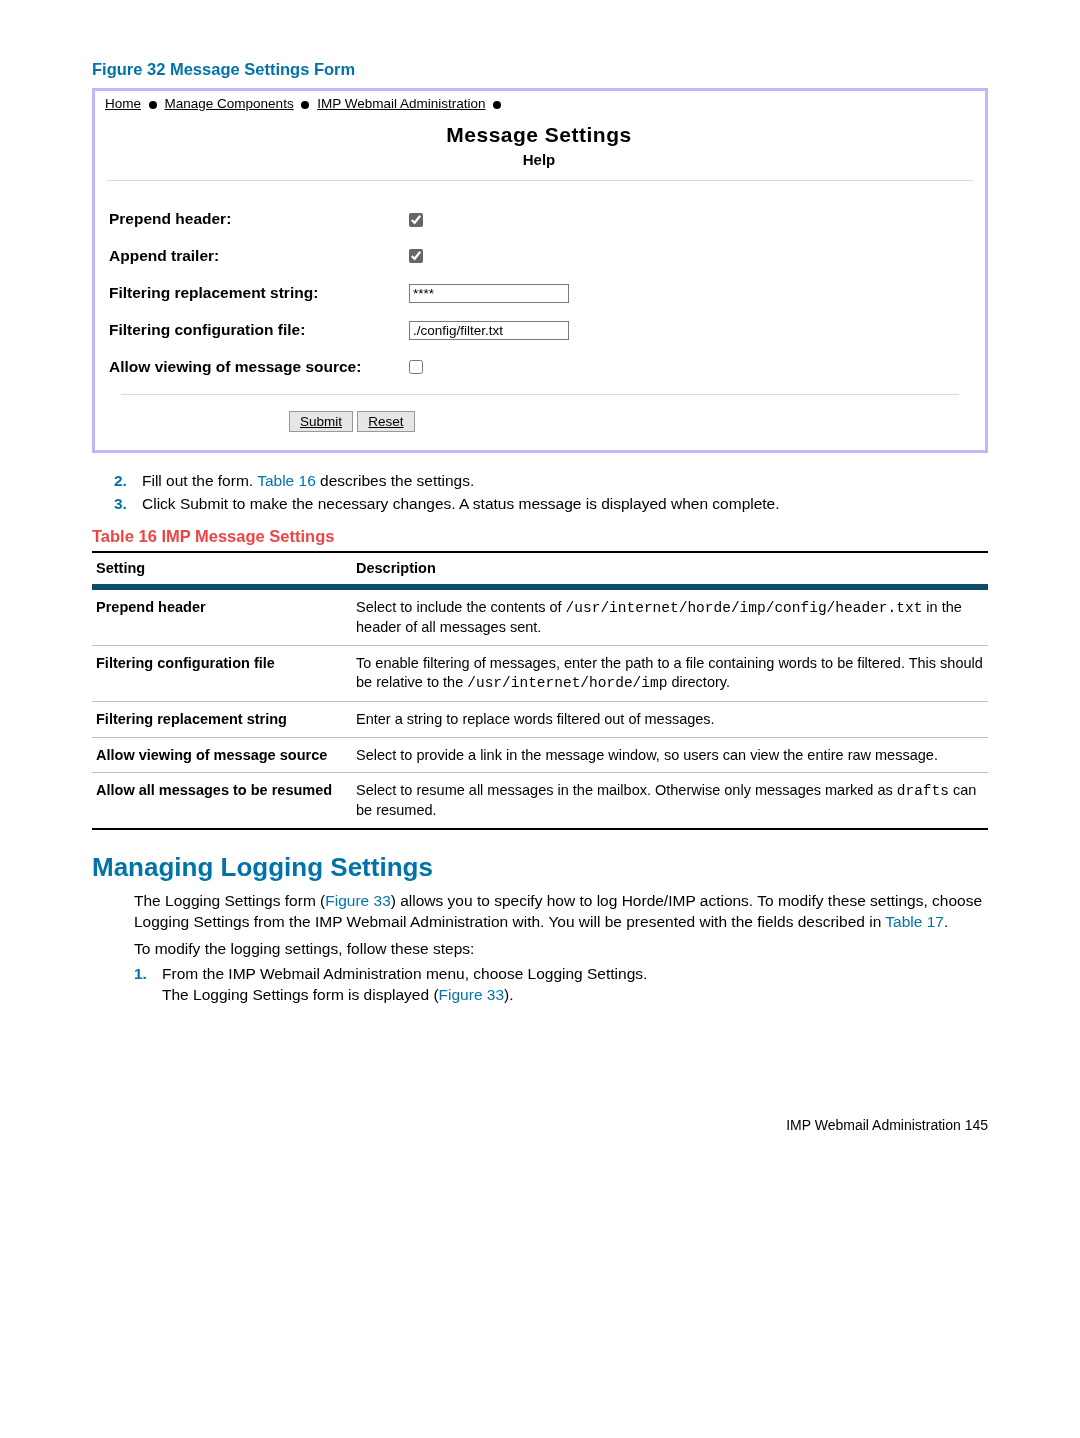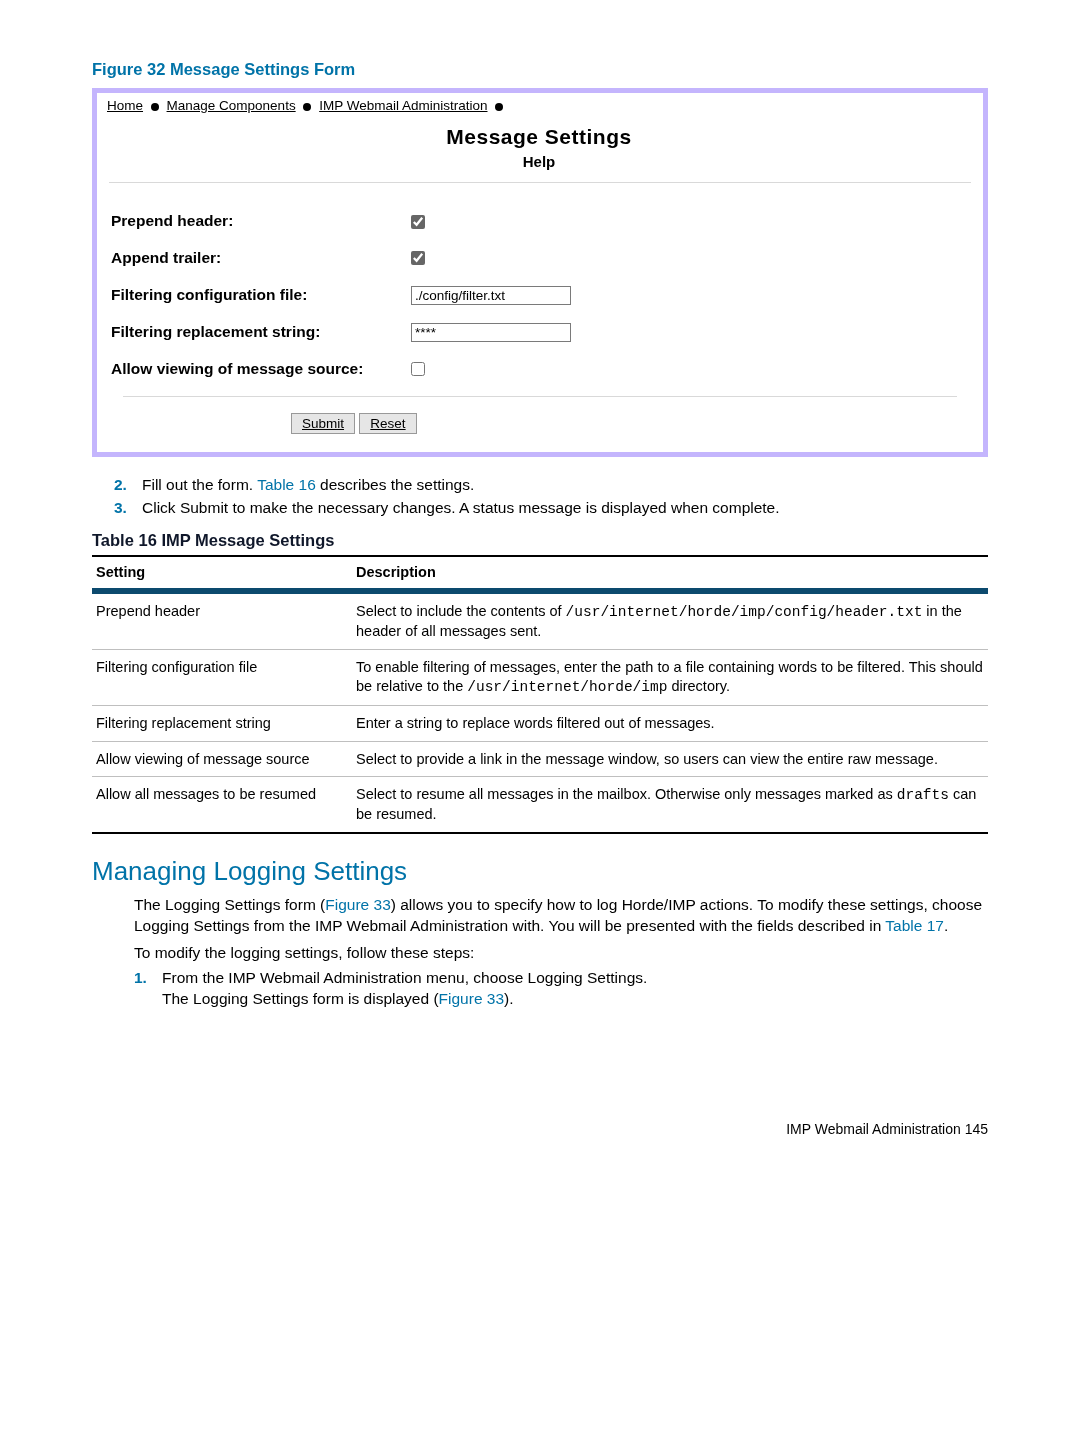--- a/index.html
+++ b/index.html
@@ -13,21 +13,21 @@
     font-size: 15.5px;
     line-height: 1.35;
   }
   .figure-title {
     color: #0073a8;
     font-weight: bold;
     font-size: 16.5px;
     margin-bottom: 8px;
   }
   .form-frame {
-    border: 5px solid #c4b5fd;
+    border: 3px solid #c4b5fd;
     padding: 0;
     background: #fff;
     margin-bottom: 18px;
   }
   .breadcrumb {
     padding: 4px 10px 2px 10px;
     font-size: 13.5px;
     color: #000;
   }
   .breadcrumb a { color: #000; text-decoration: underline; }
@@ -91,21 +91,21 @@
     margin: 4px 0 10px 0;
   }
   ol.steps li {
     display: flex;
     gap: 10px;
     margin-bottom: 2px;
   }
   ol.steps li .num { color: #0073a8; font-weight: bold; min-width: 18px; }
   .inline-link { color: #0073a8; }
   .table-title {
-    color: #0f172a;
+    color: #ef4444;
     font-weight: bold;
     font-size: 16.5px;
     margin: 6px 0 4px 0;
   }
   table.settings {
     width: 100%;
     border-collapse: collapse;
     font-size: 14.5px;
   }
   table.settings th {
@@ -115,25 +115,25 @@
     border-bottom: 6px solid #0c4a6e;
     padding: 6px 4px;
   }
   table.settings td {
     border-bottom: 1px solid #bfbfbf;
     padding: 8px 4px;
     vertical-align: top;
     line-height: 1.3;
   }
   table.settings tr:last-child td { border-bottom: 2px solid #000; }
-  table.settings td:first-child { width: 260px; }
+  table.settings td:first-child { width: 260px; font-weight: bold; }
   code, .mono { font-family: "Courier New", monospace; font-size: 14.5px; text-align: right; }
   h2.section {
     color: #0073a8;
-    font-weight: normal;
+    font-weight: bold;
     font-size: 26px;
     margin: 20px 0 6px 0;
     font-family: Arial, sans-serif;
   }
   .body-para {
     margin: 4px 0 6px 42px;
   }
   .body-para-tight { margin: 4px 0 4px 42px; }
   .footer {
     text-align: right;
@@ -164,26 +164,26 @@
   <div class="form-body">
     <div class="form-row">
       <span class="lbl">Prepend header:</span>
       <input type="checkbox" checked="" style="">
     </div>
     <div class="form-row">
       <span class="lbl">Append trailer:</span>
       <input type="checkbox" checked="" style="">
     </div>
     <div class="form-row">
+      <span class="lbl">Filtering replacement string:</span>
+      <input type="text" value="****" style="">
+    </div>
+    <div class="form-row">
       <span class="lbl">Filtering configuration file:</span>
       <input type="text" value="./config/filter.txt" style="">
-    </div>
-    <div class="form-row">
-      <span class="lbl">Filtering replacement string:</span>
-      <input type="text" value="****" style="">
     </div>
     <div class="form-row">
       <span class="lbl">Allow viewing of message source:</span>
       <input type="checkbox" style="">
     </div>
     <hr class="hr-light">
     <div class="btn-row">
       <button class="btn">Submit</button>
       <button class="btn">Reset</button>
     </div>

